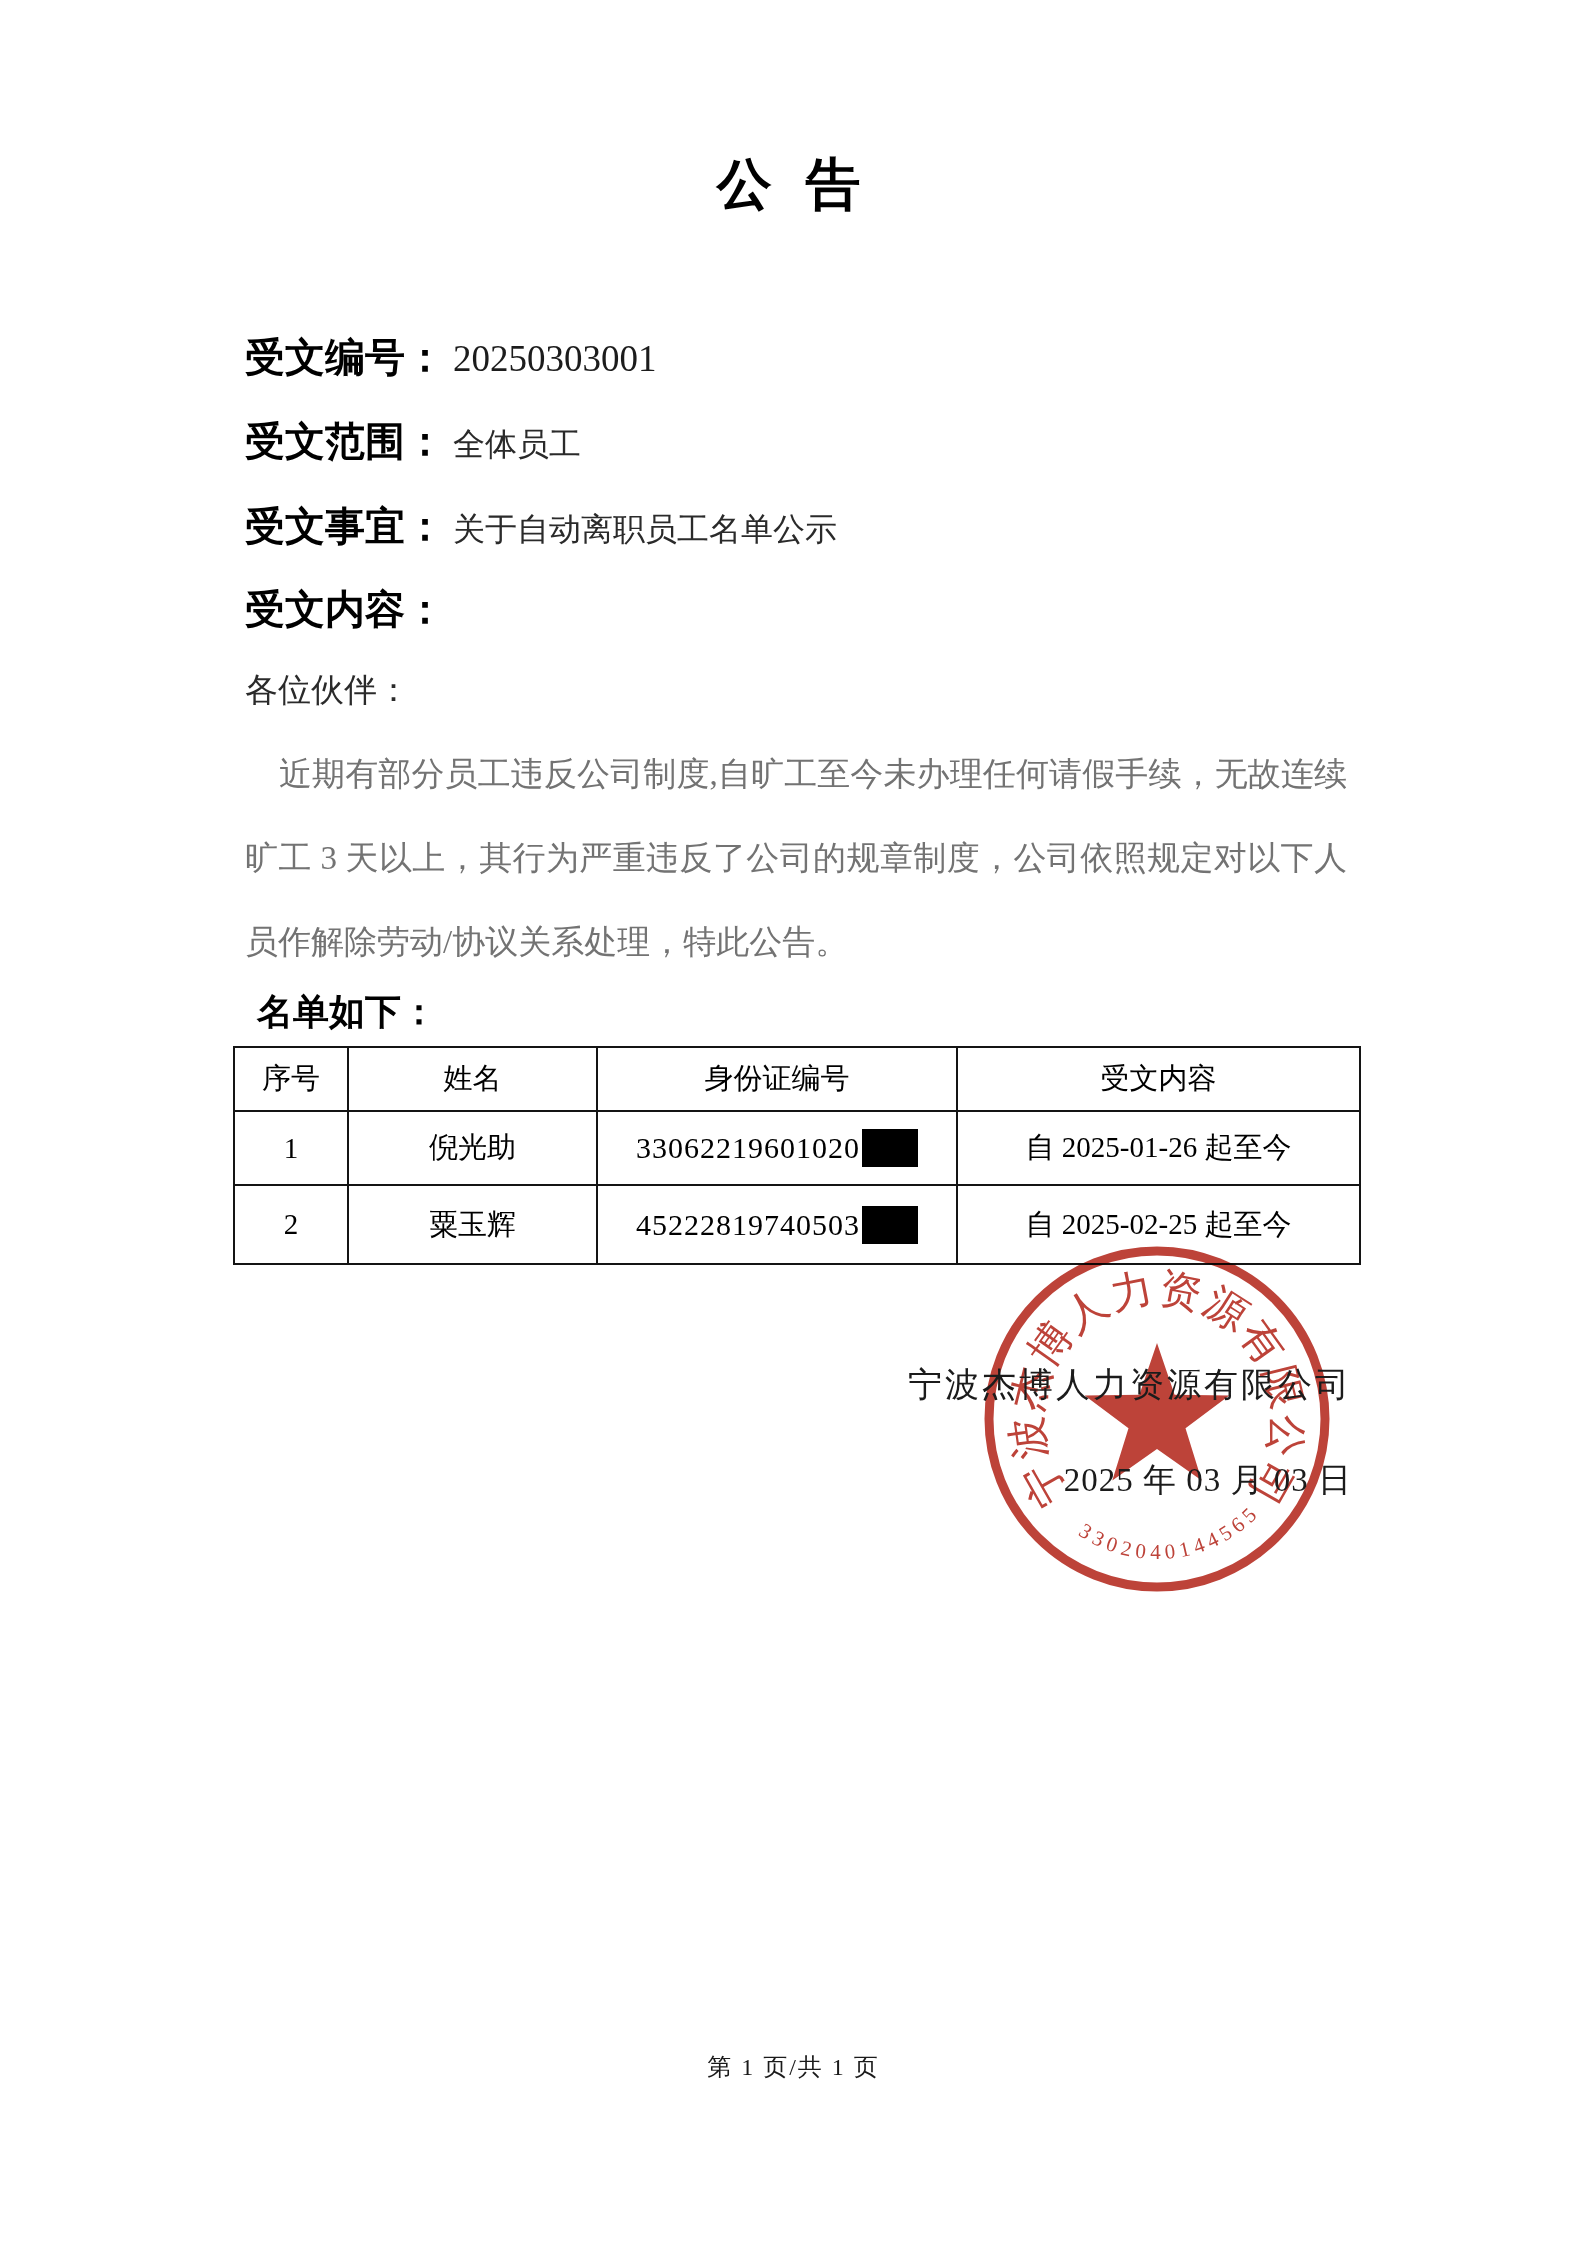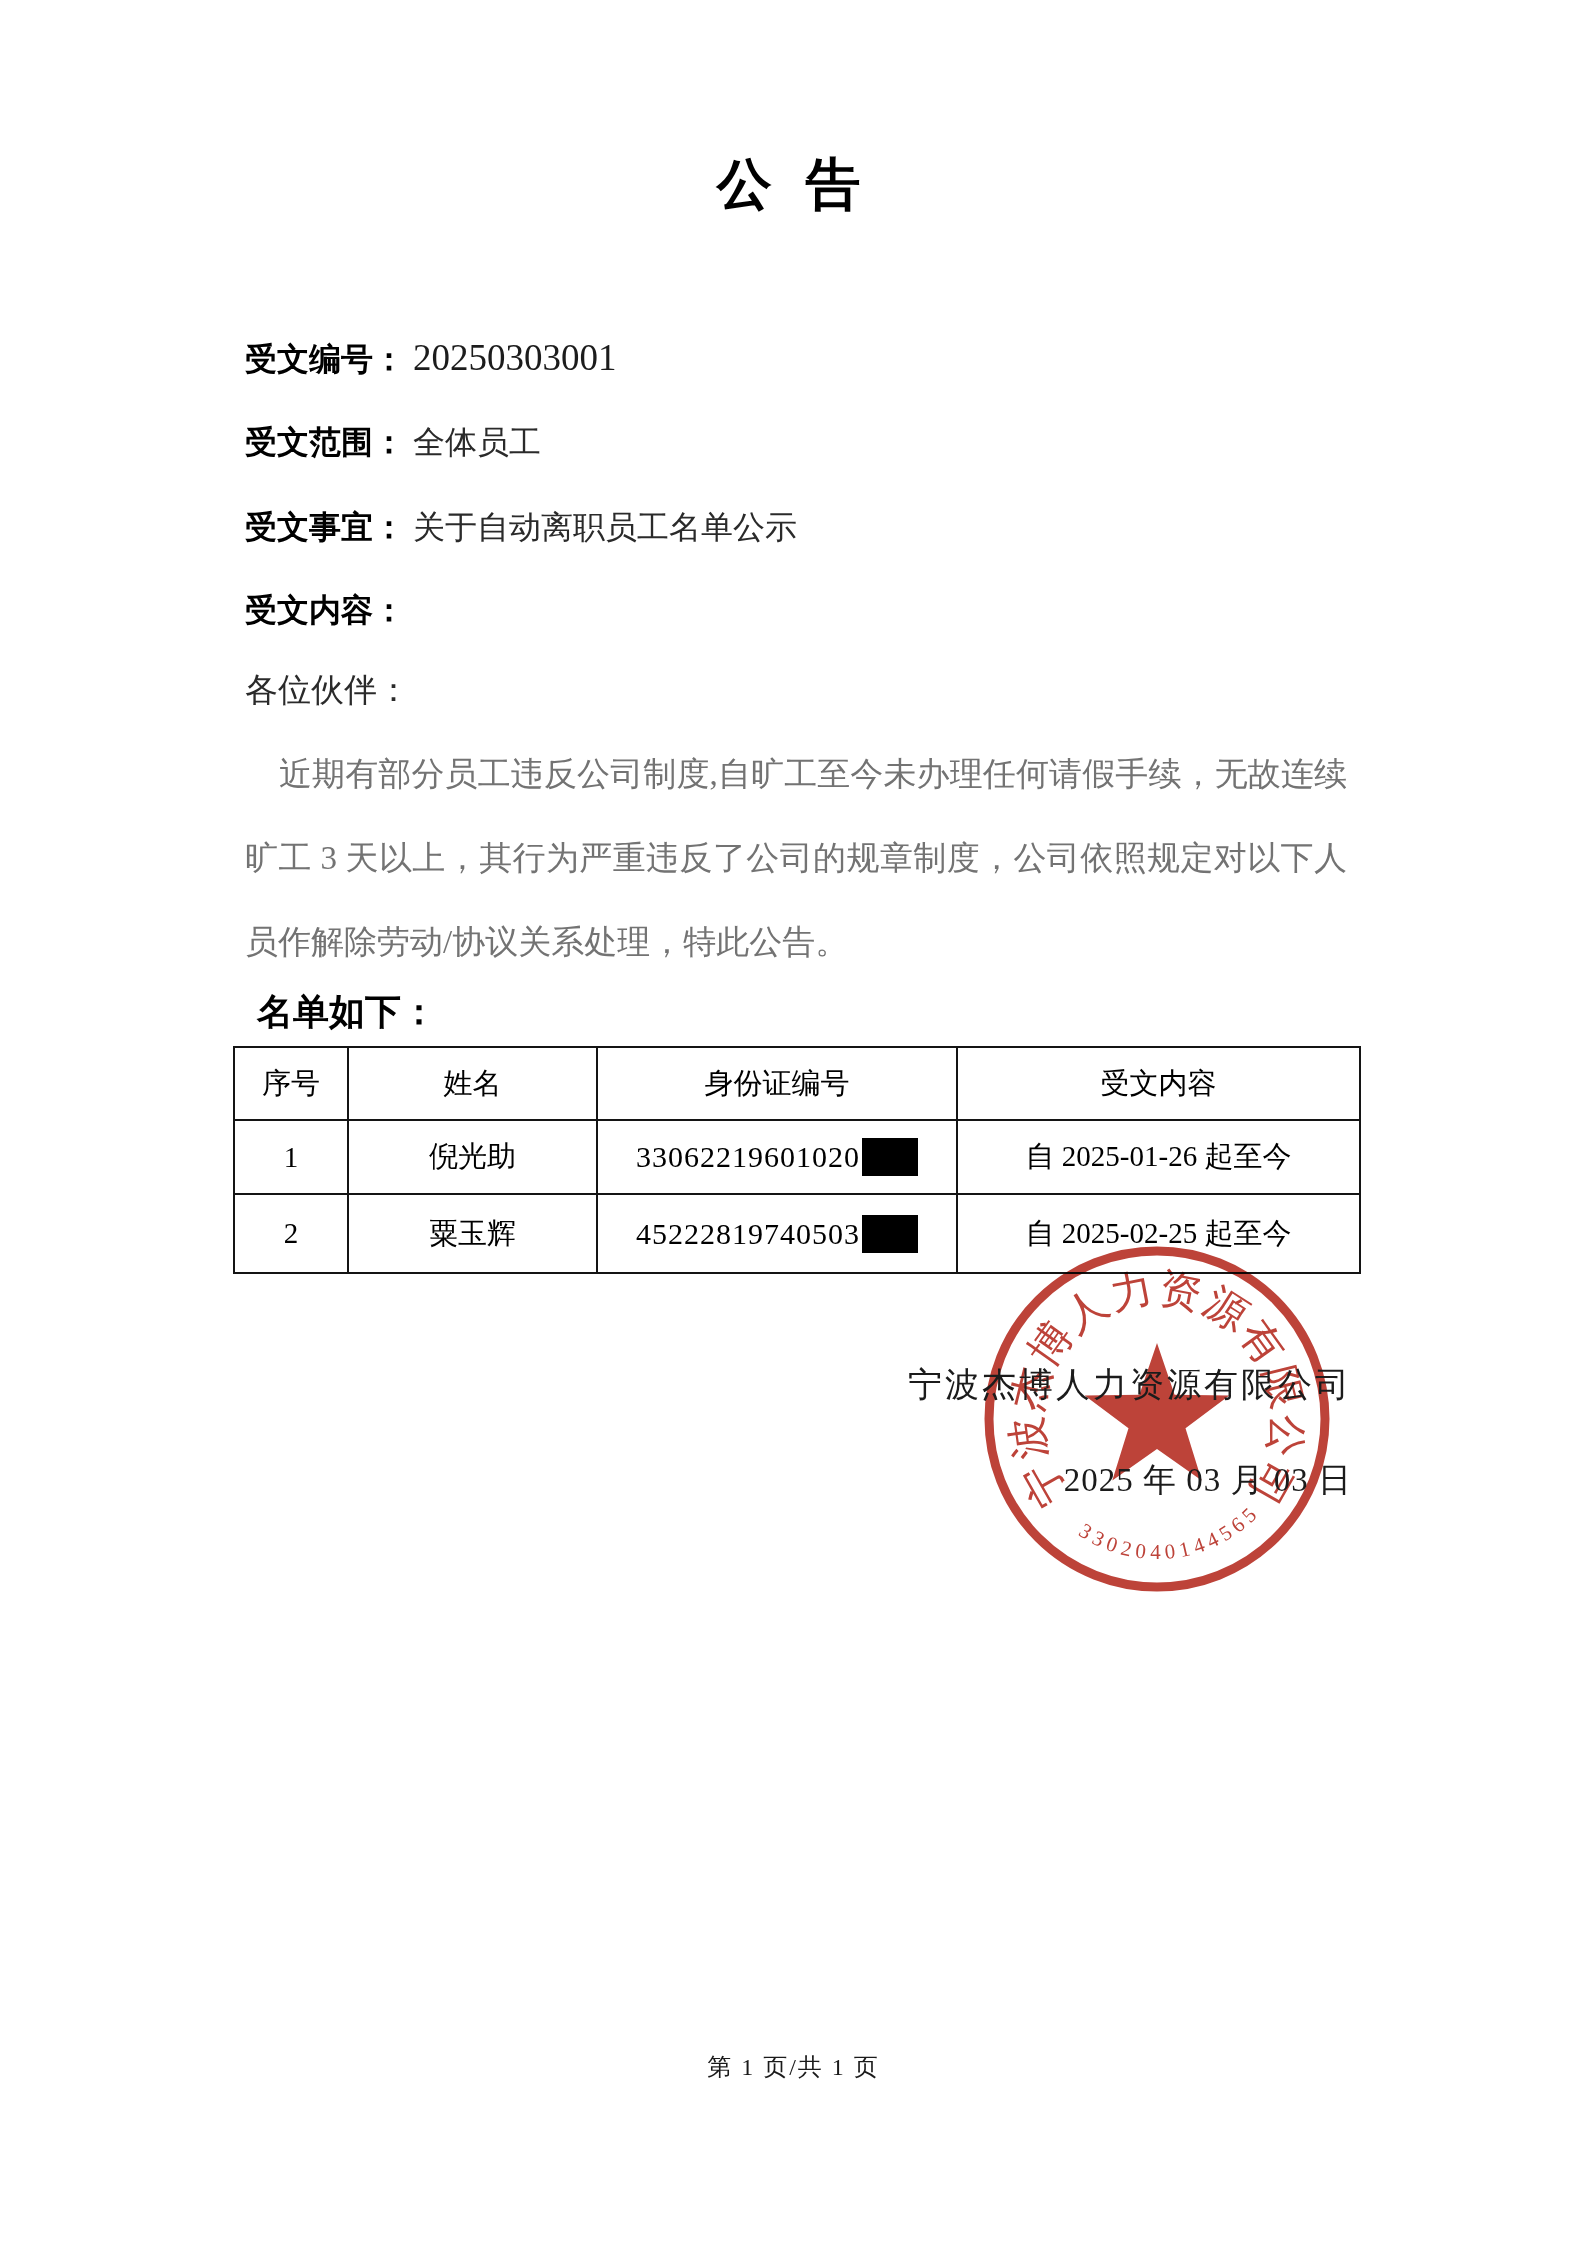--- a/index.html
+++ b/index.html
@@ -11,21 +11,21 @@
     color:#000;
     overflow:hidden;
   }
   .doc-title{
     position:absolute;top:148px;left:0;width:100%;
     text-align:center;
     font-size:55px;font-weight:bold;letter-spacing:10px;
     margin:0;
   }
   .field-row{position:absolute;left:245px;white-space:nowrap;line-height:44px;}
-  .field-label{font-size:32px;font-weight:bold;}
+  .field-label{font-size:40px;font-weight:bold;}
   .field-value{font-size:37px;margin-left:8px;color:#1c1c1c;}
   .field-value.cn{font-size:32px;color:#2a2a2a;}
   .salutation{position:absolute;left:245px;top:668px;font-size:33px;color:#2a2a2a;line-height:44px;}
   .body-text{
     position:absolute;left:245px;top:732px;width:1102px;
     font-size:33px;line-height:84px;color:#737373;
     text-indent:34px;text-align:justify;margin:0;
   }
   .list-heading{position:absolute;left:257px;top:990px;font-size:36px;font-weight:bold;line-height:44px;}
   table.roster{
@@ -34,21 +34,21 @@
     width:1126px;
     font-size:29px;
   }
   table.roster th,table.roster td{
     border:2px solid #141414;
     text-align:center;vertical-align:middle;
     font-weight:normal;
     padding:0;
     overflow:hidden;
   }
-  table.roster thead tr{height:73px;}
+  table.roster thead tr{height:64px;}
   table.roster tr.r1{height:74px;}
   table.roster tr.r2{height:79px;}
   .col-no{width:114px;}
   .col-name{width:249px;}
   .col-id{width:360px;}
   .col-period{width:403px;}
   td.id-cell{font-size:30px;letter-spacing:1px;white-space:nowrap;}
   .redaction{
     display:inline-block;width:56px;height:38px;background:#000;
     vertical-align:-9px;margin-left:2px;

